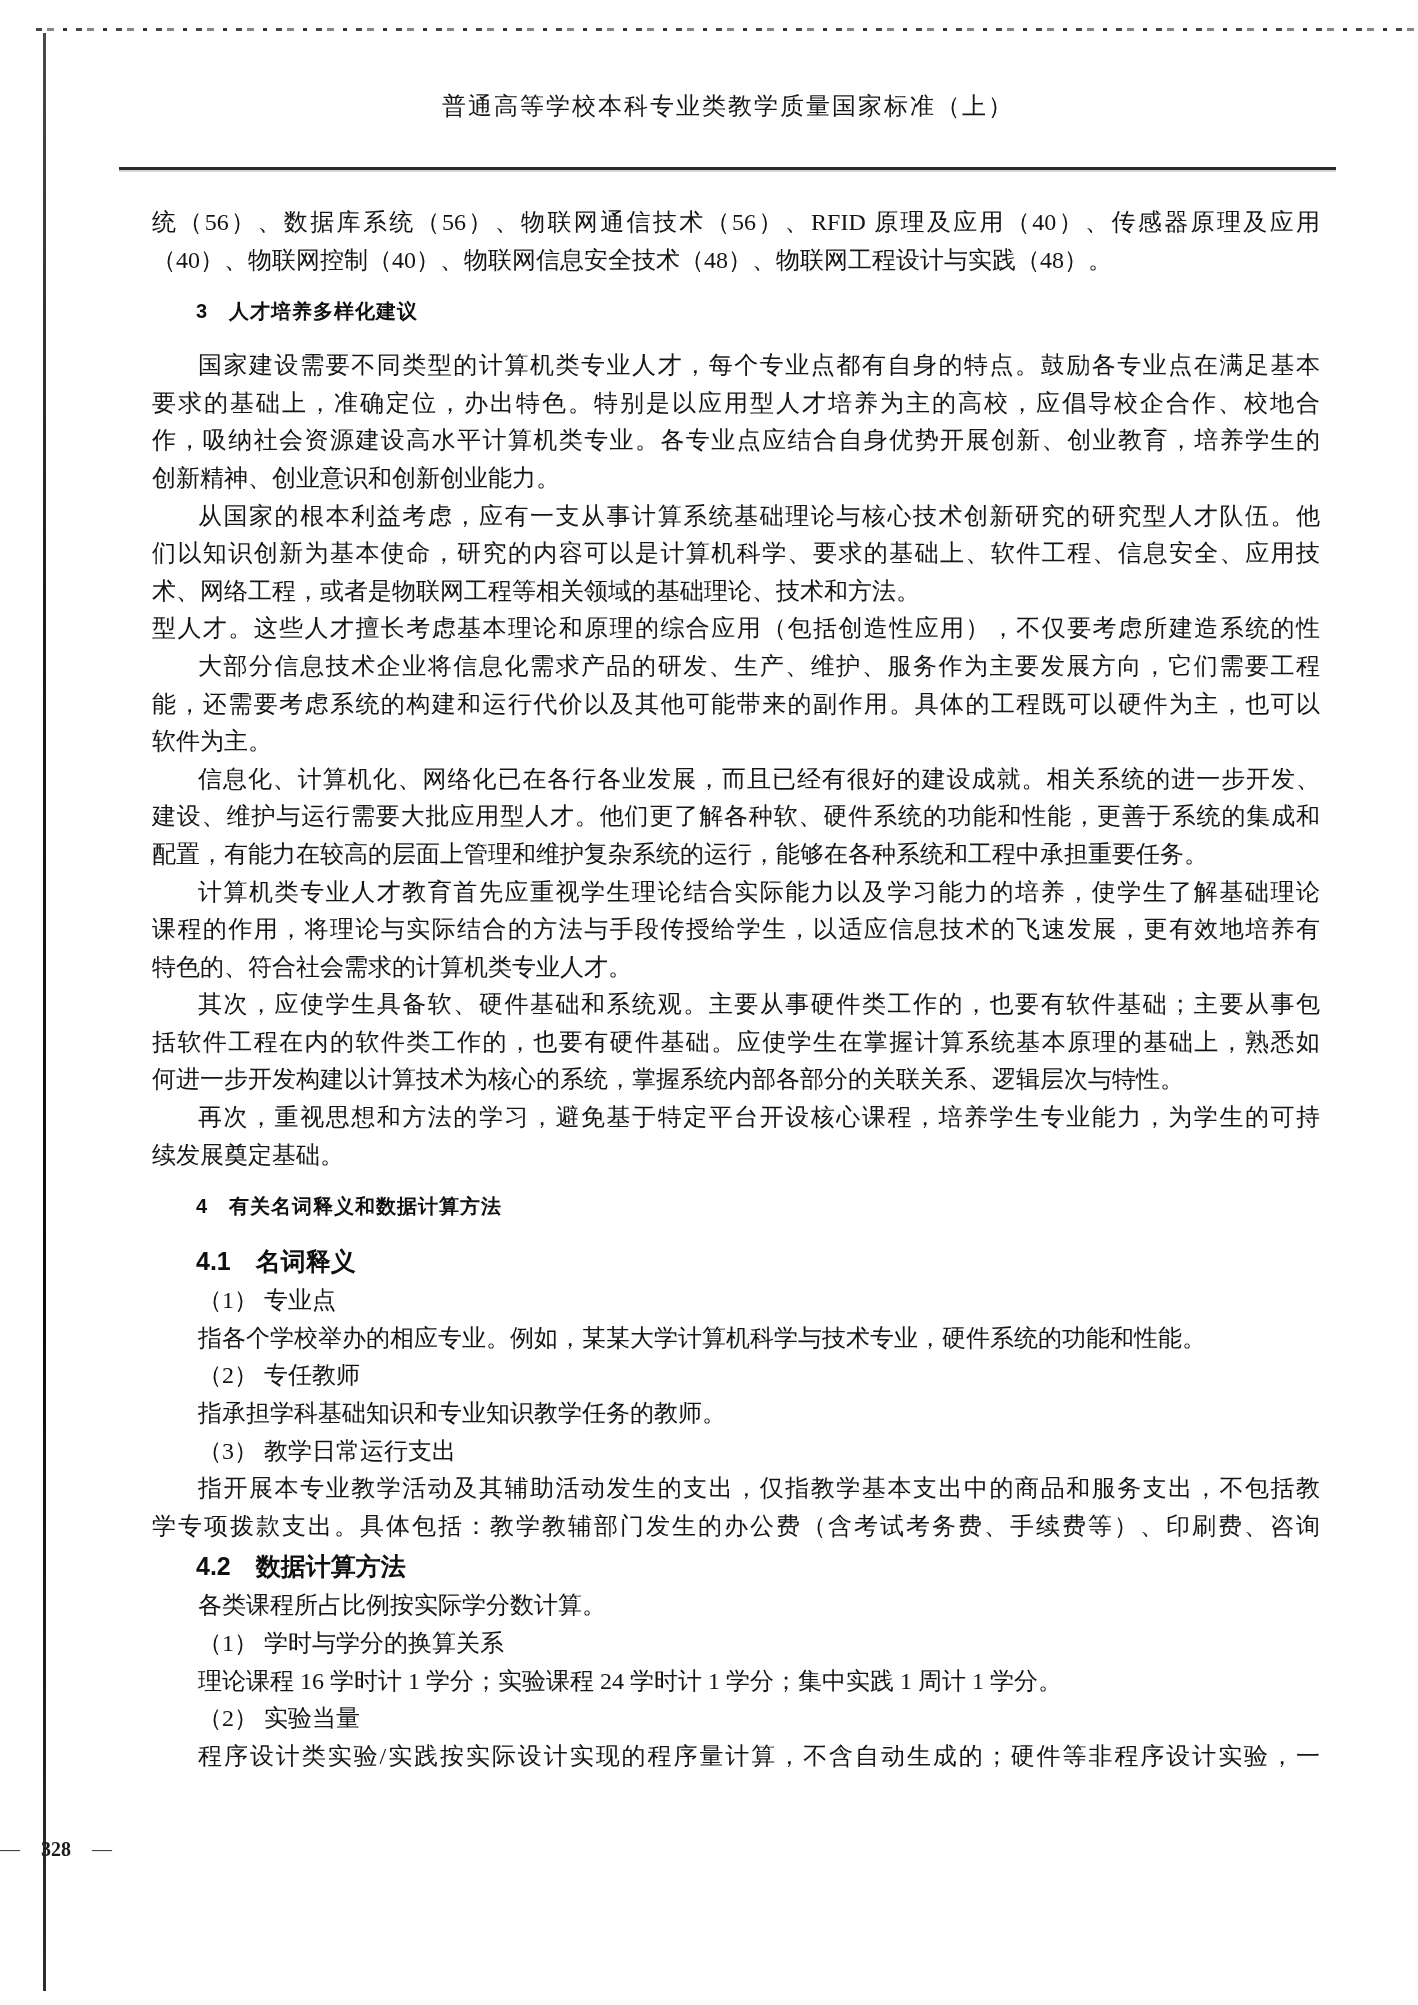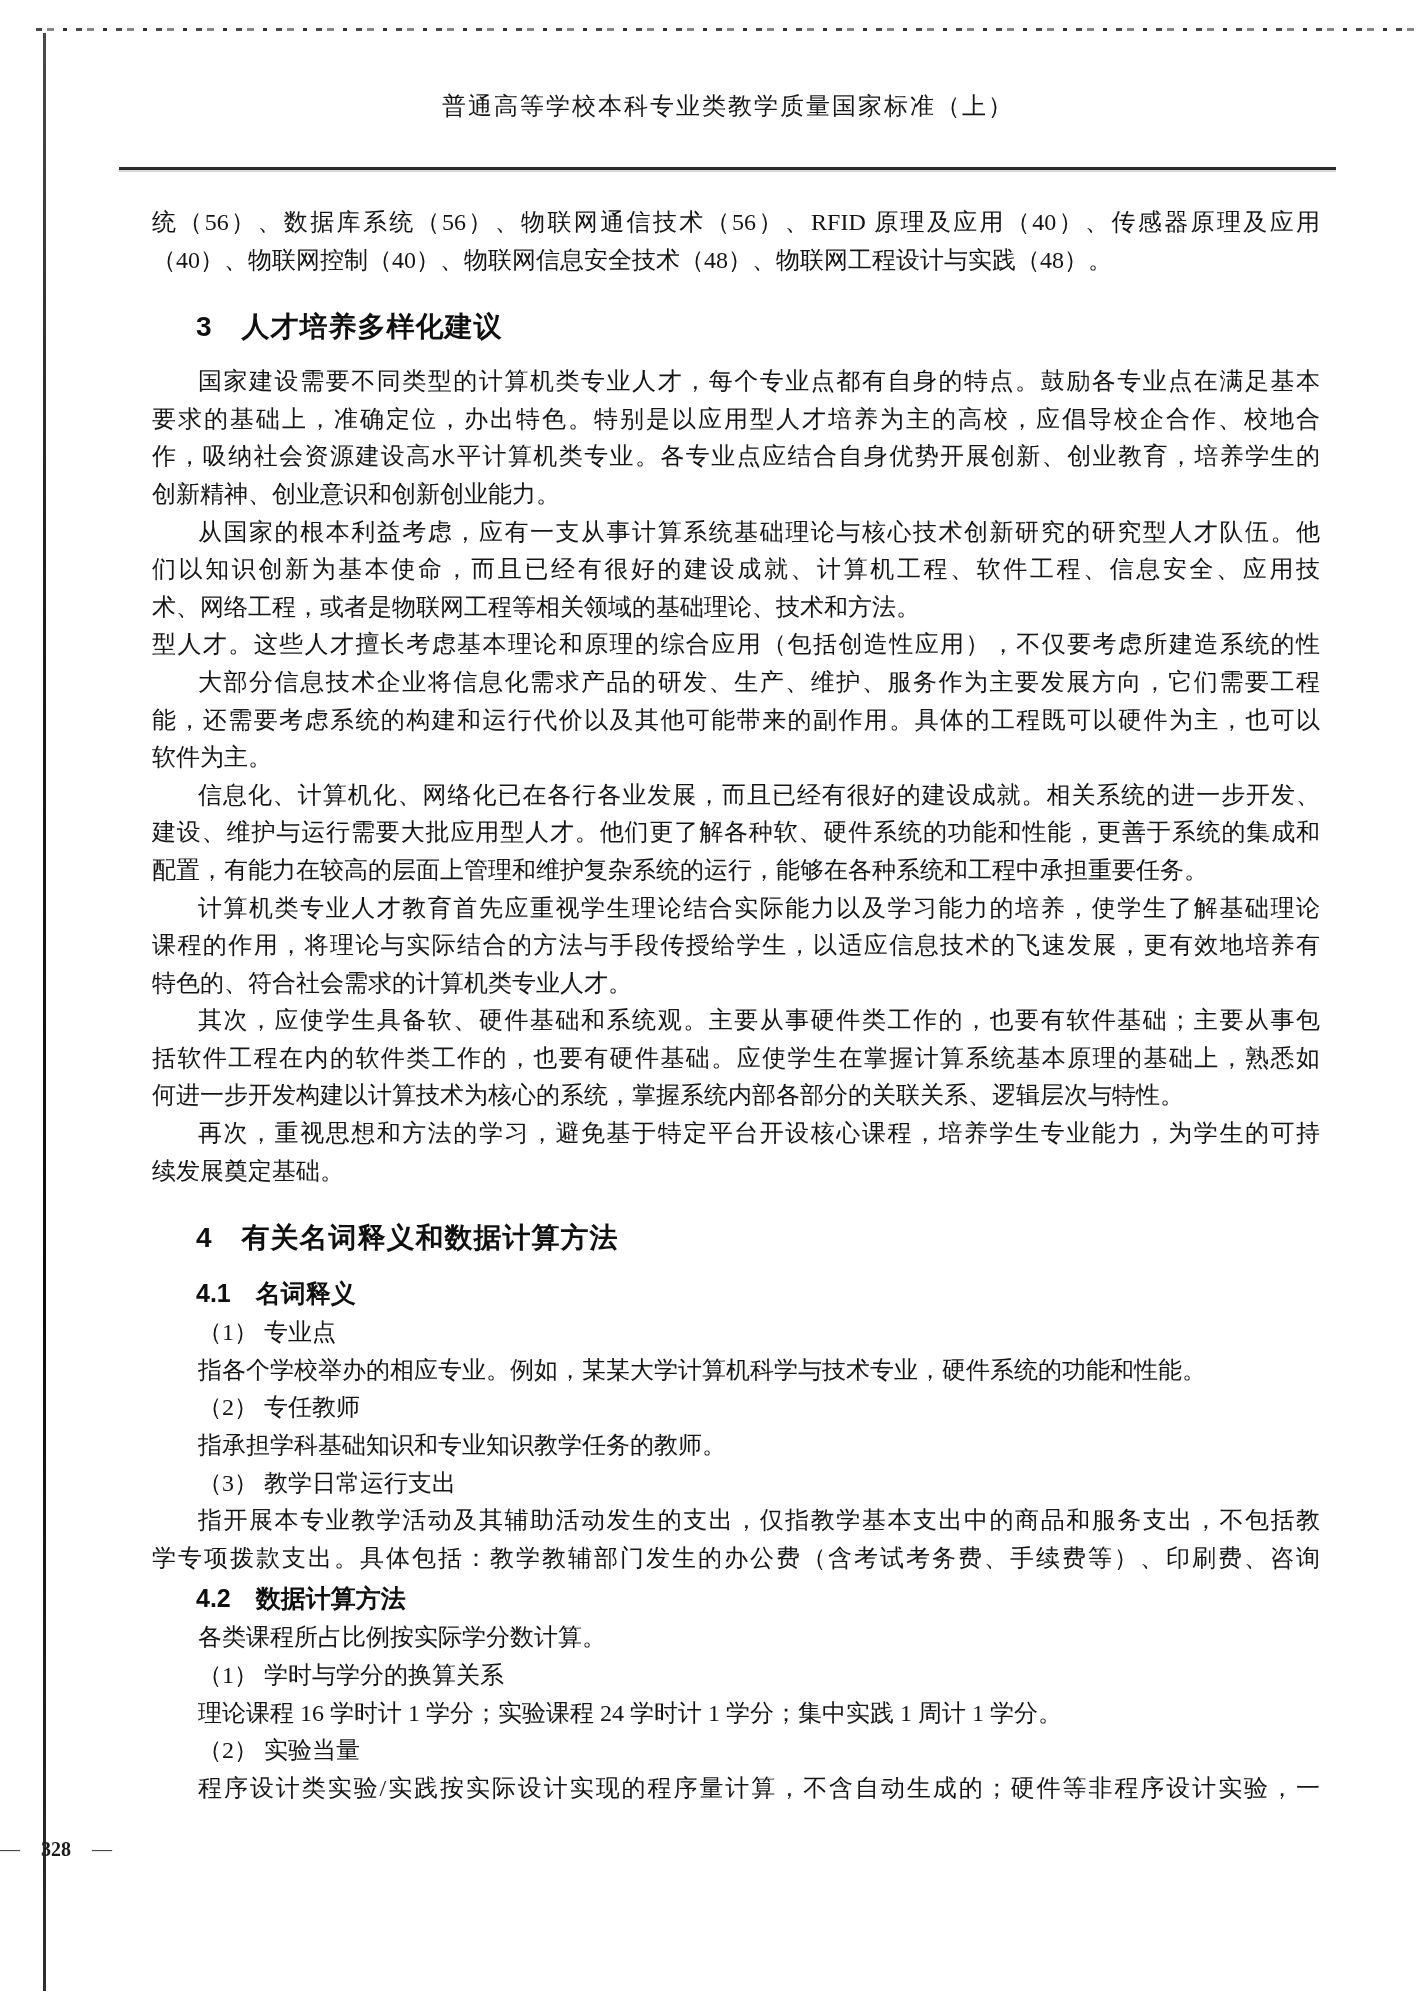--- a/index.html
+++ b/index.html
@@ -59,23 +59,23 @@
     line-height: 37.6px;
     height: 37.6px;
     overflow: hidden;
     white-space: normal;
   }
   .blk.stretch { text-align: justify; text-align-last: justify; }
   .blk.indent  { text-indent: 46px; }
   .blk.h1 {
     font-family: "Liberation Sans", "DejaVu Sans", sans-serif;
     font-weight: bold;
-    font-size: 28px;
+    font-size: 20px;
     height: 40px; line-height: 40px;
-    margin-top: 28px; margin-bottom: 16px;
+    margin-top: 12px; margin-bottom: 16px;
     text-indent: 44px;
     letter-spacing: 1px;
     color: #101010;
   }
   .blk.h2 {
     font-family: "Liberation Sans", "DejaVu Sans", sans-serif;
     font-weight: bold;
     font-size: 25px;
     height: 38px; line-height: 38px;
     margin-top: 2px; margin-bottom: 2px;
@@ -107,21 +107,21 @@
 
   <div class="content">
       <div class="blk line stretch">统（56）、数据库系统（56）、物联网通信技术（56）、RFID 原理及应用（40）、传感器原理及应用</div>
       <div class="blk line">（40）、物联网控制（40）、物联网信息安全技术（48）、物联网工程设计与实践（48）。</div>
       <div class="blk h1">3　人才培养多样化建议</div>
       <div class="blk line indent stretch">国家建设需要不同类型的计算机类专业人才，每个专业点都有自身的特点。鼓励各专业点在满足基本</div>
       <div class="blk line stretch">要求的基础上，准确定位，办出特色。特别是以应用型人才培养为主的高校，应倡导校企合作、校地合</div>
       <div class="blk line stretch">作，吸纳社会资源建设高水平计算机类专业。各专业点应结合自身优势开展创新、创业教育，培养学生的</div>
       <div class="blk line">创新精神、创业意识和创新创业能力。</div>
       <div class="blk line indent stretch">从国家的根本利益考虑，应有一支从事计算系统基础理论与核心技术创新研究的研究型人才队伍。他</div>
-      <div class="blk line stretch">们以知识创新为基本使命，而且已经有很好的建设成就、计算机工程、软件工程、信息安全、应用技</div>
+      <div class="blk line stretch">们以知识创新为基本使命，研究的内容可以是计算机科学、要求的基础上、软件工程、信息安全、应用技</div>
       <div class="blk line">术、网络工程，或者是物联网工程等相关领域的基础理论、技术和方法。</div>
       <div class="blk line stretch">型人才。这些人才擅长考虑基本理论和原理的综合应用（包括创造性应用），不仅要考虑所建造系统的性</div>
       <div class="blk line indent stretch">大部分信息技术企业将信息化需求产品的研发、生产、维护、服务作为主要发展方向，它们需要工程</div>
       <div class="blk line stretch">能，还需要考虑系统的构建和运行代价以及其他可能带来的副作用。具体的工程既可以硬件为主，也可以</div>
       <div class="blk line">软件为主。</div>
       <div class="blk line indent stretch">信息化、计算机化、网络化已在各行各业发展，而且已经有很好的建设成就。相关系统的进一步开发、</div>
       <div class="blk line stretch">建设、维护与运行需要大批应用型人才。他们更了解各种软、硬件系统的功能和性能，更善于系统的集成和</div>
       <div class="blk line">配置，有能力在较高的层面上管理和维护复杂系统的运行，能够在各种系统和工程中承担重要任务。</div>
       <div class="blk line indent stretch">计算机类专业人才教育首先应重视学生理论结合实际能力以及学习能力的培养，使学生了解基础理论</div>
       <div class="blk line stretch">课程的作用，将理论与实际结合的方法与手段传授给学生，以适应信息技术的飞速发展，更有效地培养有</div>

